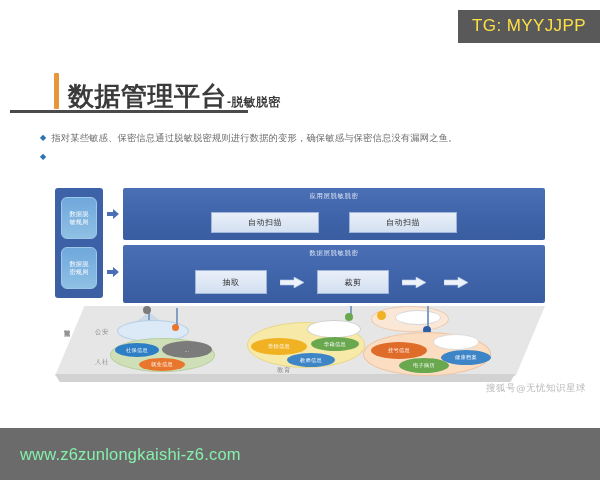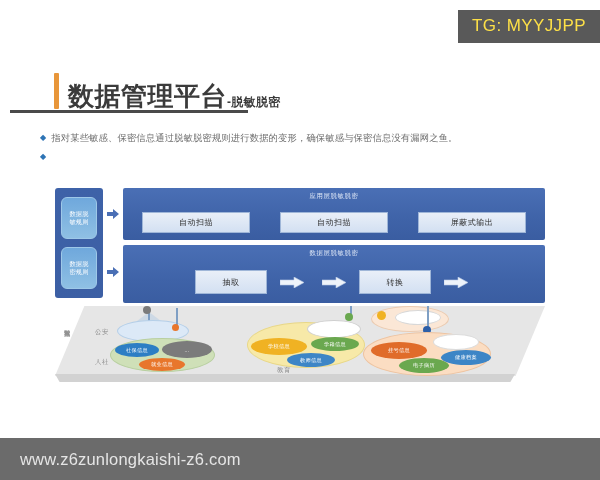--- a/index.html
+++ b/index.html
@@ -13,22 +13,22 @@
 
   
   .tg-badge {
     position: absolute; top: 10px; right: 0;
     background: #595959; color: #fde047;
     font-size: 17px; letter-spacing: .4px;
     padding: 6px 14px 7px 14px;
   }
   .url-bar {
     position: absolute; left: 0; bottom: 0;
-    width: 600px; height: 42px;
-    background: #6b6b6b; color: #e5e5e5;
+    width: 600px; height: 52px;
+    background: #6b6b6b; color: #86efac;
     display: flex; align-items: center;
     padding-left: 20px;
     font-size: 16.5px; letter-spacing: .2px;
   }
   .sohu-wm {
     position: absolute; right: 14px; top: 382px;
     font-size: 9.5px; color: #b9b9b9; letter-spacing: .5px;
     font-family: "DejaVu Sans", sans-serif;
   }
 
@@ -190,44 +190,43 @@
       <svg width="12" height="10" viewBox="0 0 12 10">
           <path d="M0 3h6V0l6 5-6 5V7H0z" fill="#4a6fb5"></path>
         </svg>
     </div>
 
     <div class="layer-box layer-app">
       <div class="layer-title">应用层脱敏脱密</div>
       <div class="layer-inner app-inner">
         <div class="step-box">自动扫描</div>
         <div class="step-box">自动扫描</div>
-        <div class="step-box">屏蔽式输出</div>
       </div>
     </div>
 
     <div class="layer-box layer-data">
       <div class="layer-title">数据层脱敏脱密</div>
       <div class="layer-inner data-inner">
         <div class="step-box">抽取</div>
+        <div class="flow-arrow">
+          <svg width="24" height="11" viewBox="0 0 24 11">
+              <path d="M0 3h14V0l10 5.5L14 11V8H0z" fill="#eef3fa" stroke="#b9cbe6" stroke-width=".6"></path>
+            </svg>
+        </div>
+        <div class="step-box">裁剪</div>
         <div class="flow-arrow">
           <svg width="24" height="11" viewBox="0 0 24 11">
               <path d="M0 3h14V0l10 5.5L14 11V8H0z" fill="#eef3fa" stroke="#b9cbe6" stroke-width=".6"></path>
             </svg>
         </div>
         <div class="flow-arrow">
           <svg width="24" height="11" viewBox="0 0 24 11">
               <path d="M0 3h14V0l10 5.5L14 11V8H0z" fill="#eef3fa" stroke="#b9cbe6" stroke-width=".6"></path>
             </svg>
         </div>
-        <div class="step-box">转换</div>
-        <div class="flow-arrow">
-          <svg width="24" height="11" viewBox="0 0 24 11">
-              <path d="M0 3h14V0l10 5.5L14 11V8H0z" fill="#eef3fa" stroke="#b9cbe6" stroke-width=".6"></path>
-            </svg>
-        </div>
       </div>
     </div>
 
     <div class="platform">
       <div class="plat-top"></div>
       <div class="plat-front"></div>
 
       <div class="plat-label-v">城市大数据</div>
 
       <div class="dept-label" style="left:40px; top:22px;">公安</div>
@@ -281,16 +280,17 @@
       </div>
       <div class="ell" style="left:344px; top:52px; width:50px; height:15px; background:#6aa84f;">
         <span>电子病历</span>
       </div>
       <div class="ell" style="left:386px; top:44px; width:50px; height:15px; background:#3d85c6;">
         <span>健康档案</span>
       </div>
     </div>
   </div>
 
+  <div class="sohu-wm">搜狐号@无忧知识星球</div>
 
   <div class="url-bar">www.z6zunlongkaishi-z6.com</div>
 
 </div>
 
 </body></html>

